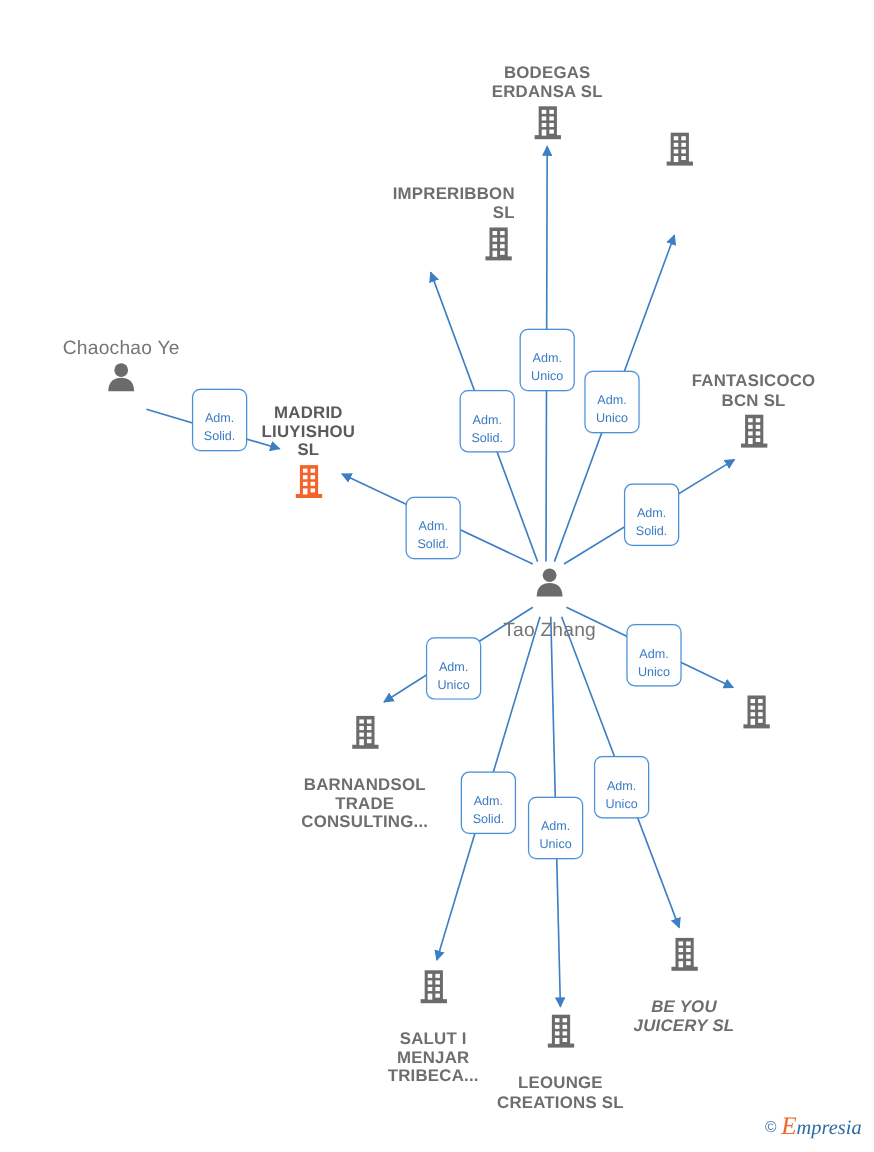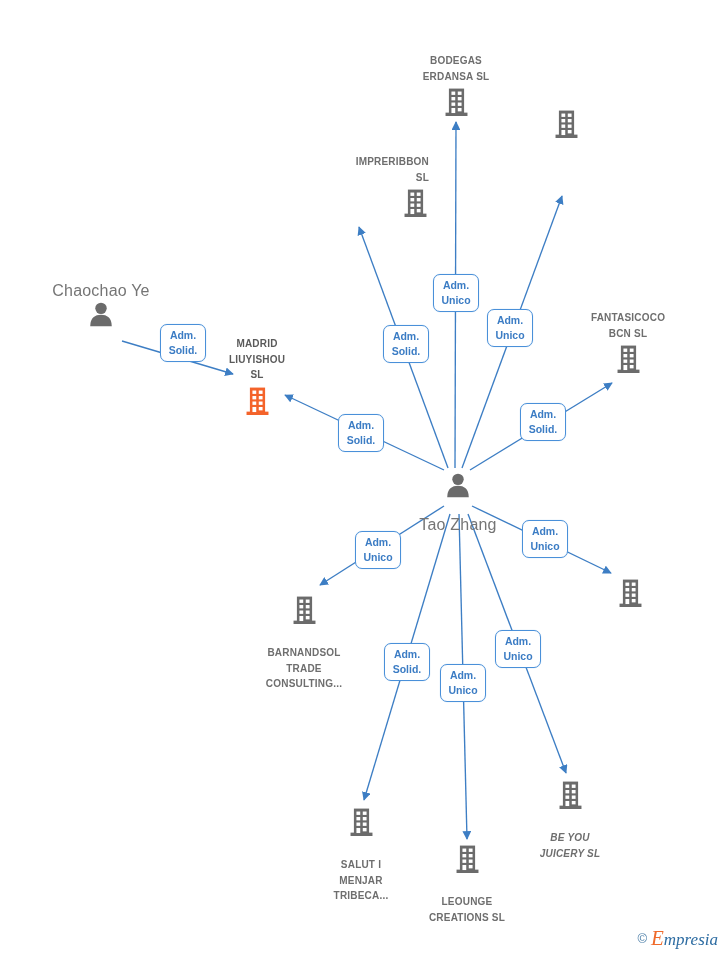--- a/index.html
+++ b/index.html
@@ -18,21 +18,21 @@
   .node{
     position:absolute;
     width:150px;
     margin-left:-75px;          
     text-align:center;
     cursor:pointer;
   }
   .node .icon{display:block;margin:0 auto;}
   .node .lbl{
     display:block;
-    font-size:10px;
+    font-size:14px;
     line-height:15.5px;
     letter-spacing:.2px;
     color:#6e6e6e;
     white-space:pre-line;
   }
   .node.company .lbl{font-weight:bold;}
   .node.person .lbl{font-weight:normal;font-size:16px;color:#757575;}
   .node.focus .lbl{color:#5a5a5a;font-weight:bold;}
 
   
@@ -43,25 +43,24 @@
   .elabel{
     position:absolute;
     box-sizing:border-box;
     background:#ffffff;
     border:1.3px solid #4a90d9;
     border-radius:7px;
     color:#3b7cc4;
     font-size:10.5px;
     line-height:15px;
     text-align:center;
-    padding:3px 4px 3px 4px;
+    padding:17px 4px 3px 4px;
     white-space:pre-line;
     cursor:pointer;
     box-shadow:0 0 0 .5px rgba(74,144,217,.12);
-    font-weight:bold;
   }
 
   
   #watermark{
     position:absolute;
     right:10px;bottom:9px;
     display:flex;align-items:center;gap:4px;
     font-size:17px;
     color:#2d6ca2;
     font-family:"Liberation Serif", serif;

